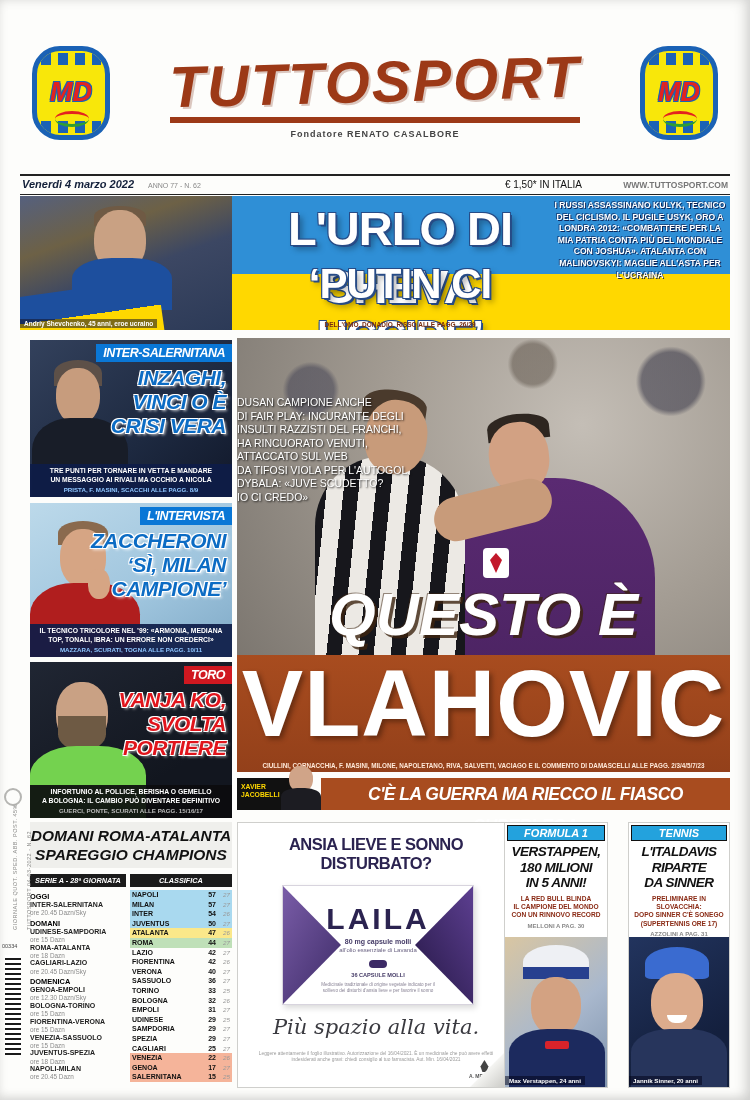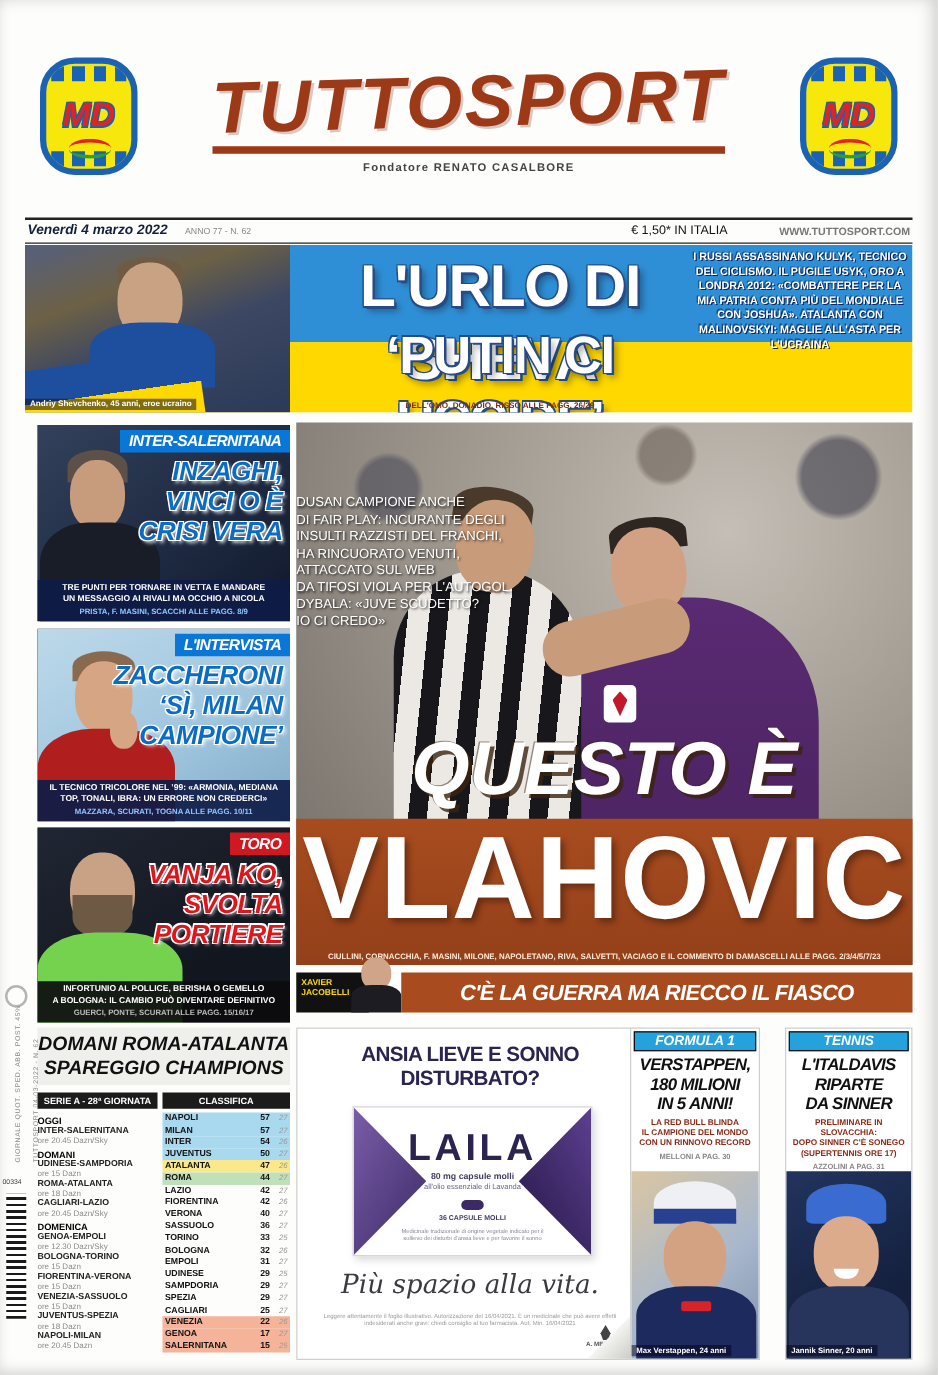--- a/index.html
+++ b/index.html
@@ -117,21 +117,21 @@
              font-size:6.8px;font-weight:900;padding:5px 0 0 4px;box-sizing:border-box;line-height:8px;}
   .jac-port{position:absolute;left:44px;top:-12px;width:40px;height:44px;}
   .jac-port .head{position:absolute;left:8px;top:0;width:24px;height:26px;border-radius:46%;background:#d0a488;}
   .jac-port .suit{position:absolute;left:0;top:22px;width:40px;height:22px;border-radius:40% 40% 0 0;background:#1c1c22;}
   .jac-band{position:absolute;left:84px;top:0;right:0;height:32px;background:#a84c1f;color:#fff;
             font-weight:900;font-style:italic;font-size:17.5px;line-height:32px;text-align:center;letter-spacing:-0.5px;}
 
   
   .fixt-title{left:30px;top:822px;width:202px;background:#efefec;text-align:center;color:#111;
               font-weight:900;font-style:italic;font-size:15.5px;line-height:19px;padding:4px 0;}
-  .colhdr{background:#1b1b1b;color:#fff;font-weight:bold;font-size:7.3px;
+  .colhdr{background:#1b1b1b;color:#fff;font-weight:bold;font-style:italic;font-size:7.3px;
           text-align:center;padding:2px 0;}
   .fixlist{left:30px;top:890px;width:96px;}
   .fixlist .day{font-size:7.4px;font-weight:900;color:#000;line-height:9px;margin-top:2px;}
   .fixlist .teams{font-size:7px;font-weight:bold;color:#222;line-height:8.2px;}
   .fixlist .time{font-size:6.4px;color:#8a8a8a;line-height:7.6px;}
   .stlist{left:130px;top:890px;width:102px;}
   .st-row{display:flex;align-items:center;font-size:7px;line-height:9.6px;height:9.6px;padding:0 2px;}
   .st-team{flex:1;font-weight:bold;color:#111;overflow:hidden;white-space:nowrap;}
   .st-pts{width:16px;text-align:right;font-weight:900;color:#111;}
   .st-gp{width:14px;text-align:right;color:#999;font-style:italic;font-size:6.2px;}

